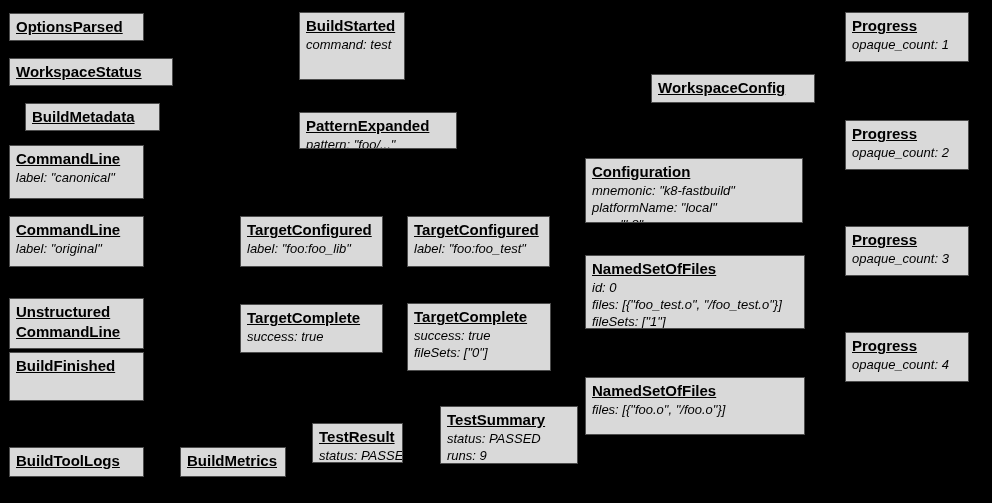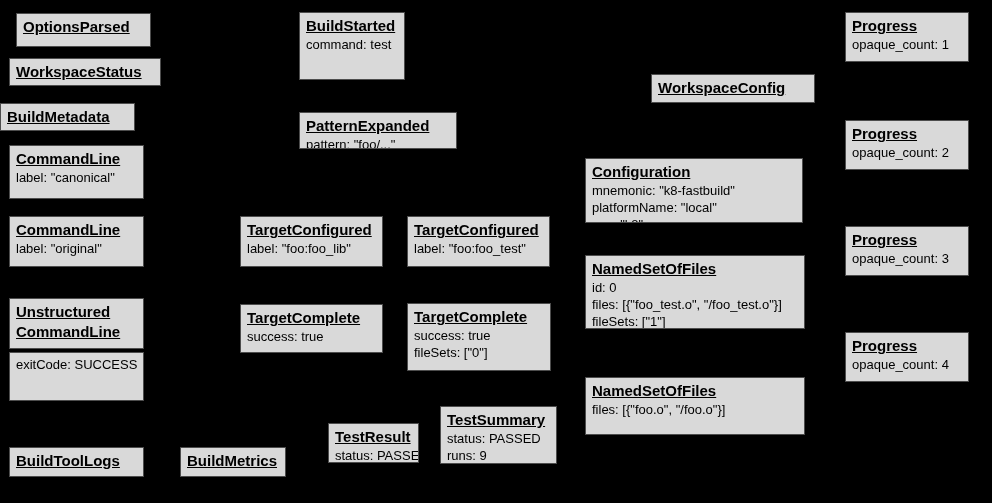--- a/index.html
+++ b/index.html
@@ -28,56 +28,57 @@
     font-size: 15px;
     line-height: 20px;
     font-weight: bold;
     text-decoration: underline;
     white-space: nowrap;
   }
   .line {
     font-size: 13px;
     line-height: 17px;
     white-space: nowrap;
+    font-style: italic;
   }
 </style>
 </head>
 <body>
 
 <div class="canvas">
 
-  <div class="box" style="left:16px; top:13px; width:135px; height:34px">
+  <div class="box" style="left:9px; top:13px; width:135px; height:28px">
     <div class="title">OptionsParsed</div>
   </div>
 
-  <div class="box" style="left:9px; top:58px; width:152px; height:28px">
+  <div class="box" style="left:9px; top:58px; width:164px; height:28px">
     <div class="title">WorkspaceStatus</div>
   </div>
 
-  <div class="box" style="left:0; top:103px; width:135px; height:28px">
+  <div class="box" style="left:25px; top:103px; width:135px; height:28px">
     <div class="title">BuildMetadata</div>
   </div>
 
   <div class="box" style="left:9px; top:145px; width:135px; height:54px">
     <div class="title">CommandLine</div>
     <div class="line">label: "canonical"</div>
   </div>
 
   <div class="box" style="left:9px; top:216px; width:135px; height:51px">
     <div class="title">CommandLine</div>
     <div class="line">label: "original"</div>
   </div>
 
   <div class="box" style="left:9px; top:298px; width:135px; height:51px">
     <div class="title">Unstructured</div>
     <div class="title">CommandLine</div>
   </div>
 
   <div class="box" style="left:9px; top:352px; width:135px; height:49px">
-    <div class="line">exitCode: SUCCESS</div>
+    <div class="title">BuildFinished</div>
   </div>
 
   <div class="box" style="left:9px; top:447px; width:135px; height:30px">
     <div class="title">BuildToolLogs</div>
   </div>
 
   <div class="box" style="left:180px; top:447px; width:106px; height:30px">
     <div class="title">BuildMetrics</div>
   </div>
 
@@ -105,26 +106,26 @@
     <div class="title">TargetComplete</div>
     <div class="line">success: true</div>
   </div>
 
   <div class="box" style="left:407px; top:303px; width:144px; height:68px">
     <div class="title">TargetComplete</div>
     <div class="line">success: true</div>
     <div class="line">fileSets: ["0"]</div>
   </div>
 
-  <div class="box" style="left:328px; top:423px; width:91px; height:40px">
+  <div class="box" style="left:312px; top:423px; width:91px; height:40px">
     <div class="title">TestResult</div>
     <div class="line">status: PASSED</div>
   </div>
 
-  <div class="box" style="left:440px; top:406px; width:117px; height:58px">
+  <div class="box" style="left:440px; top:406px; width:138px; height:58px">
     <div class="title">TestSummary</div>
     <div class="line">status: PASSED</div>
     <div class="line">runs: 9</div>
   </div>
 
   <div class="box" style="left:651px; top:74px; width:164px; height:29px">
     <div class="title">WorkspaceConfig</div>
   </div>
 
   <div class="box" style="left:585px; top:158px; width:218px; height:65px">

